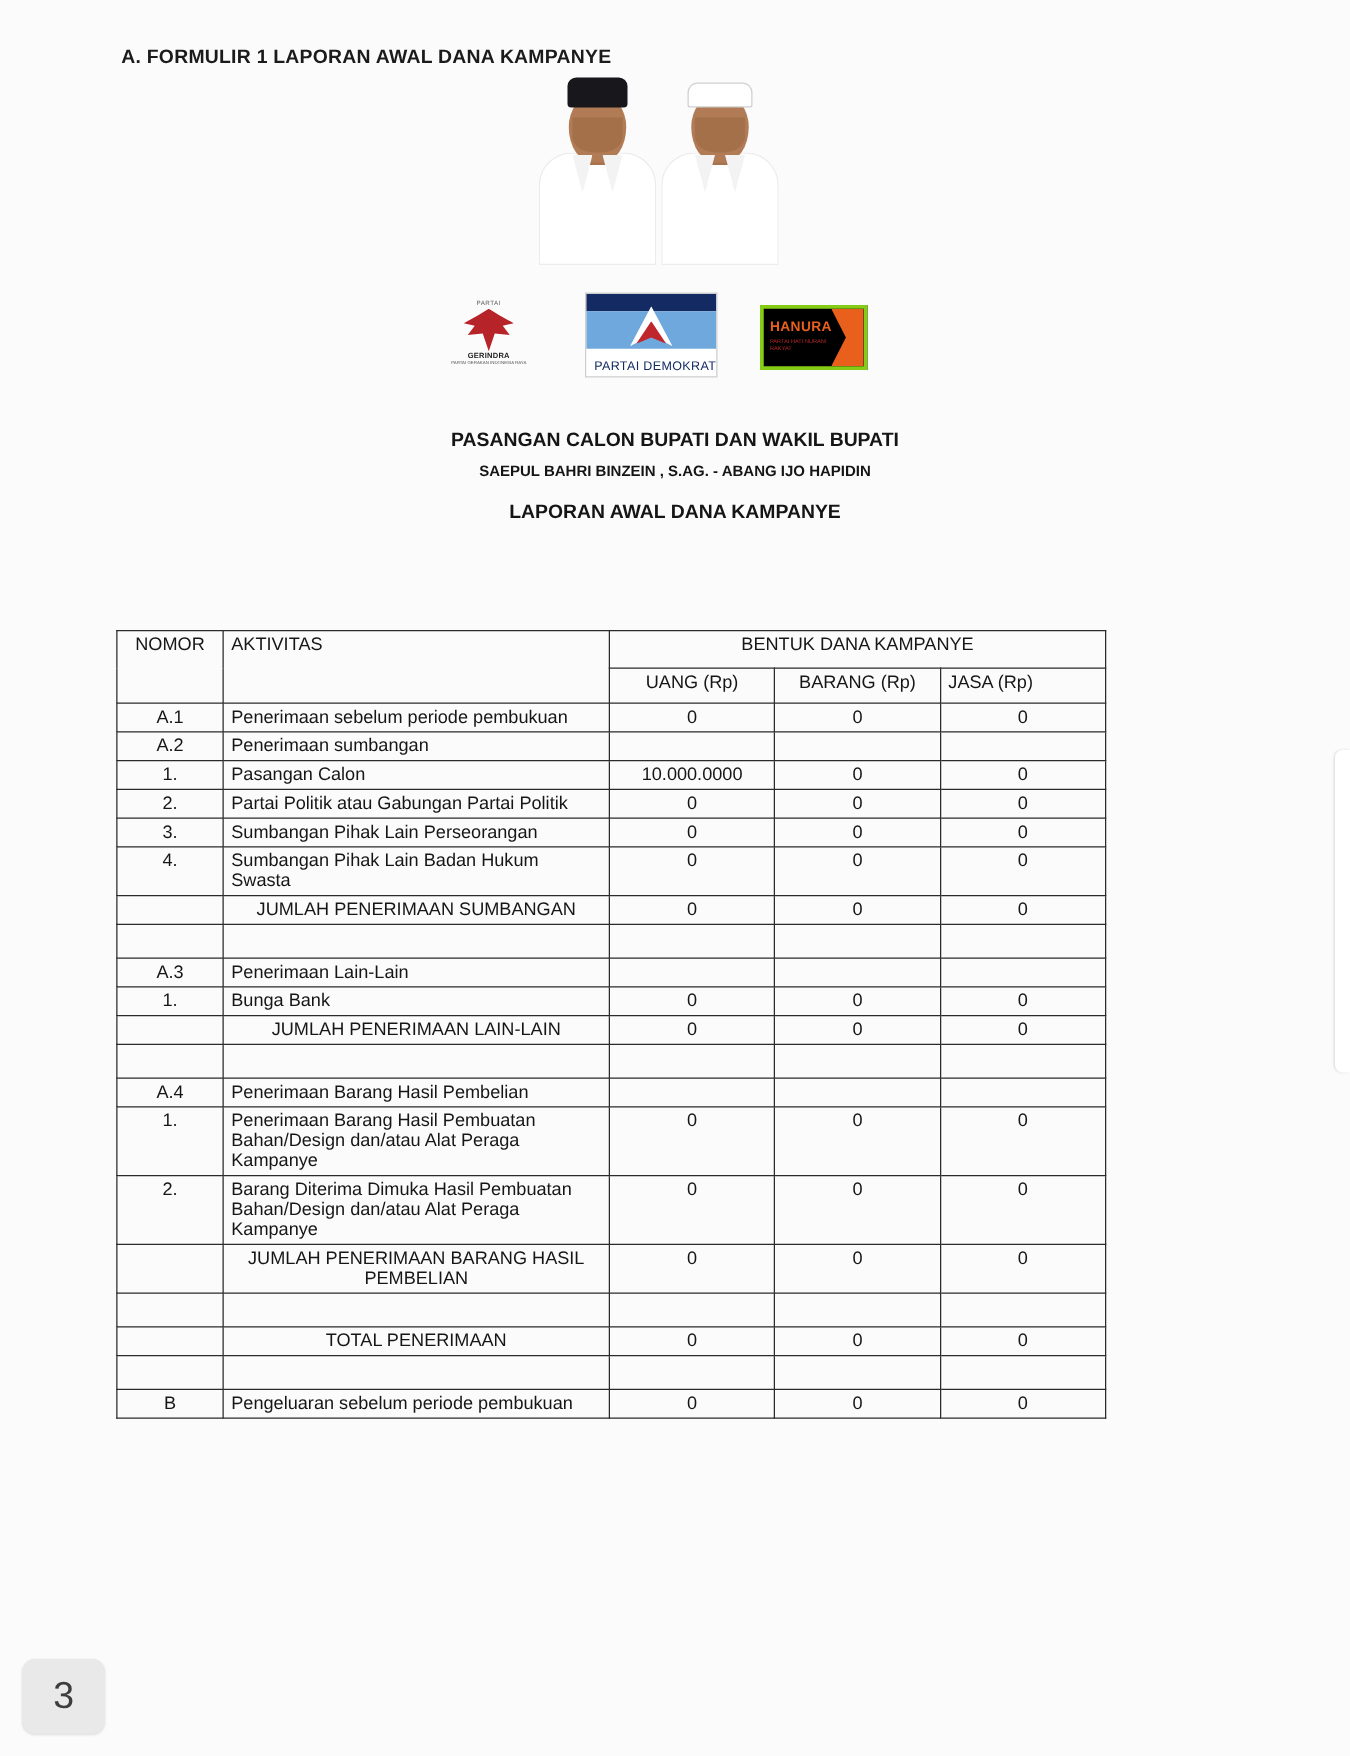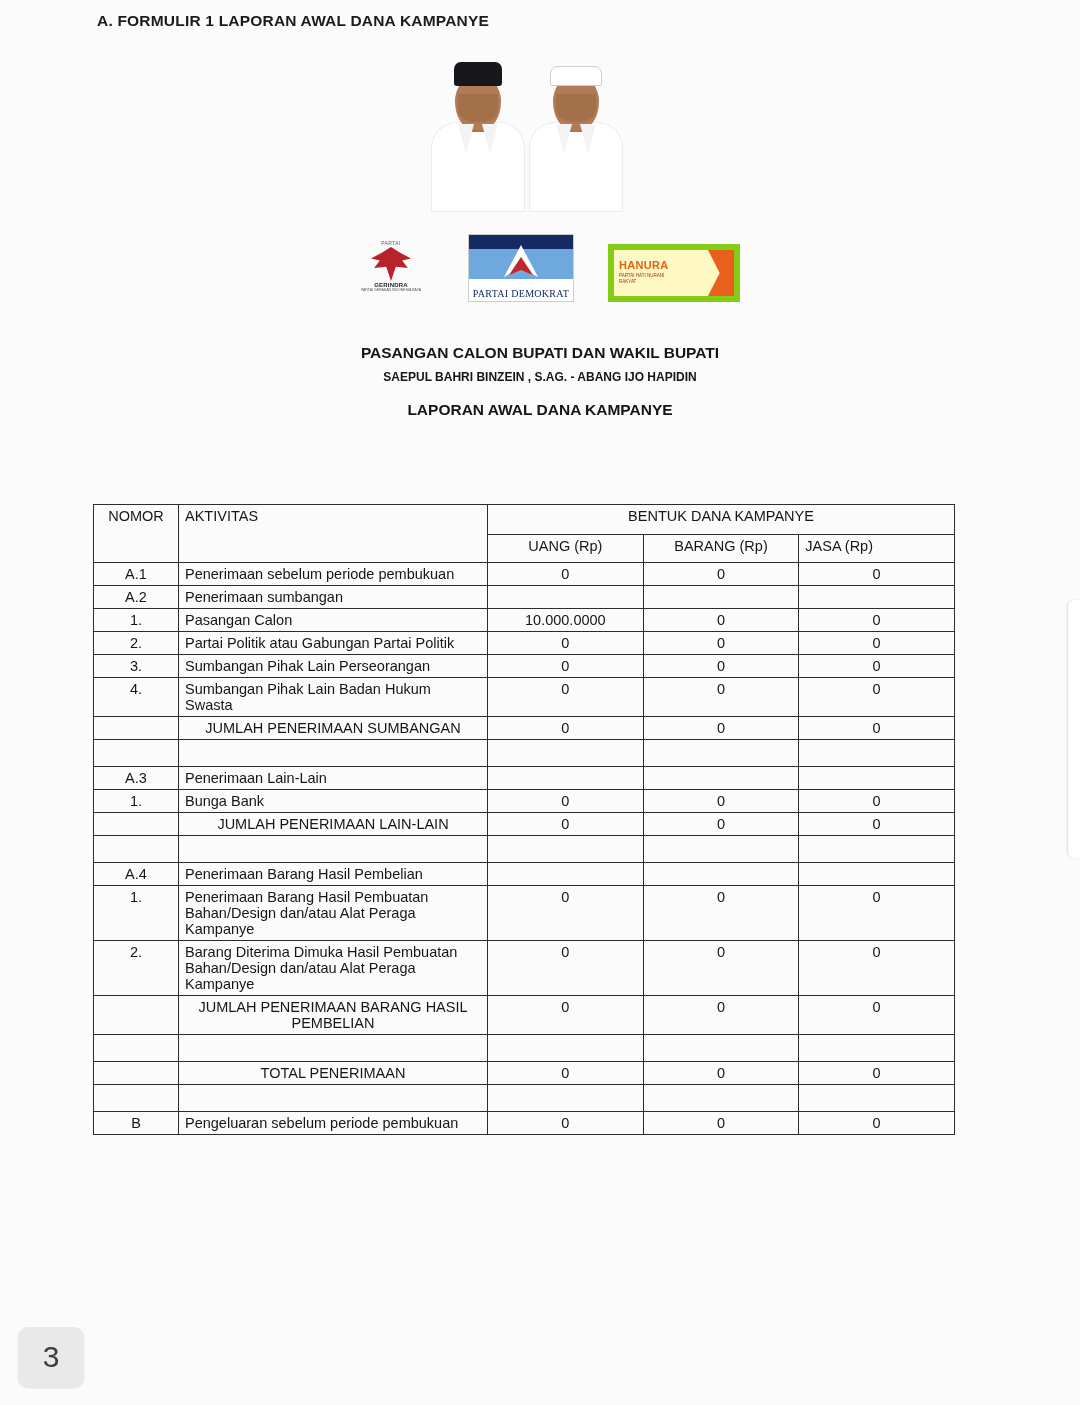--- a/index.html
+++ b/index.html
@@ -17,21 +17,21 @@
   .page {
     position: absolute;
     left: 0; top: 0;
     width: 1080px;
     height: 1405px;
     background: #fbfbfb;
   }
   .doc-heading {
     position: absolute;
     left: 97px;
-    top: 12px;
+    top: 37px;
     font-size: 15.5px;
     font-weight: bold;
     color: #1b1b1b;
     letter-spacing: 0.2px;
   }
   
   .photo-block {
     position: absolute;
     left: 428px;
     top: 52px;
@@ -204,34 +204,33 @@
     left: 50%; top: 22px;
     transform: translateX(-50%);
     width: 24px; height: 18px;
     background: #c0272d;
     clip-path: polygon(50% 0%, 100% 100%, 50% 72%, 0% 100%);
   }
   .logo-demokrat .dk-label {
     position: absolute;
     left: 0; bottom: 2px;
     width: 100%;
-    text-align: center;
-    font-family: Liberation Serif, serif;
+    text-align: right;
+    font-family: Liberation Sans, sans-serif;
     font-size: 10px;
     color: #132a63;
     letter-spacing: .3px;
   }
   .logo-hanura {
     position: absolute;
     left: 248px; top: 10px;
     width: 80px; height: 46px;
-    background: #fef9c3;
-    border: 6px solid #84cc16;
+    background: #000000;
+    border: 3px solid #84cc16;
     overflow: hidden;
-    padding-left: 40px;
   }
   .logo-hanura .arrow {
     position: absolute;
     right: 0; top: 0;
     width: 26px; height: 100%;
     background: #e8601c;
     clip-path: polygon(0 0, 100% 0, 100% 100%, 0 100%, 45% 50%);
   }
   .logo-hanura .hn {
     position: absolute;
@@ -267,21 +266,21 @@
 
   
   .tbl-wrap {
     position: absolute;
     left: 93px;
     top: 504px;
     width: 862px;
   }
   table.fin {
     border-collapse: collapse;
-    width: 862px;
+    width: 792px;
     table-layout: fixed;
     color: #161616;
   }
   table.fin td, table.fin th {
     border: 1px solid #2b2b2b;
     font-size: 14.5px;
     font-weight: normal;
     padding: 3px 6px;
     vertical-align: top;
   }

